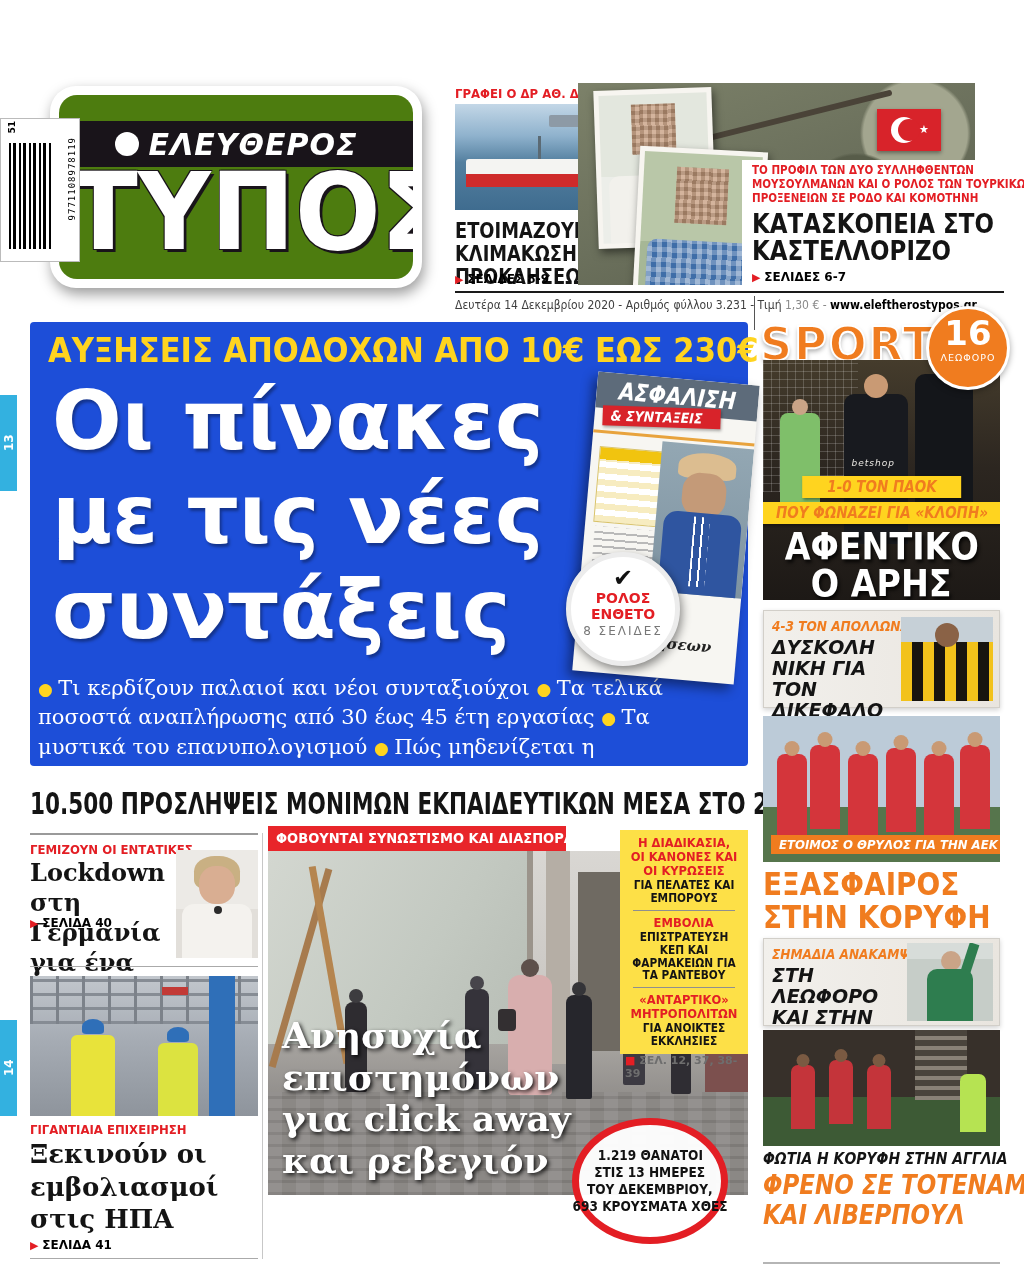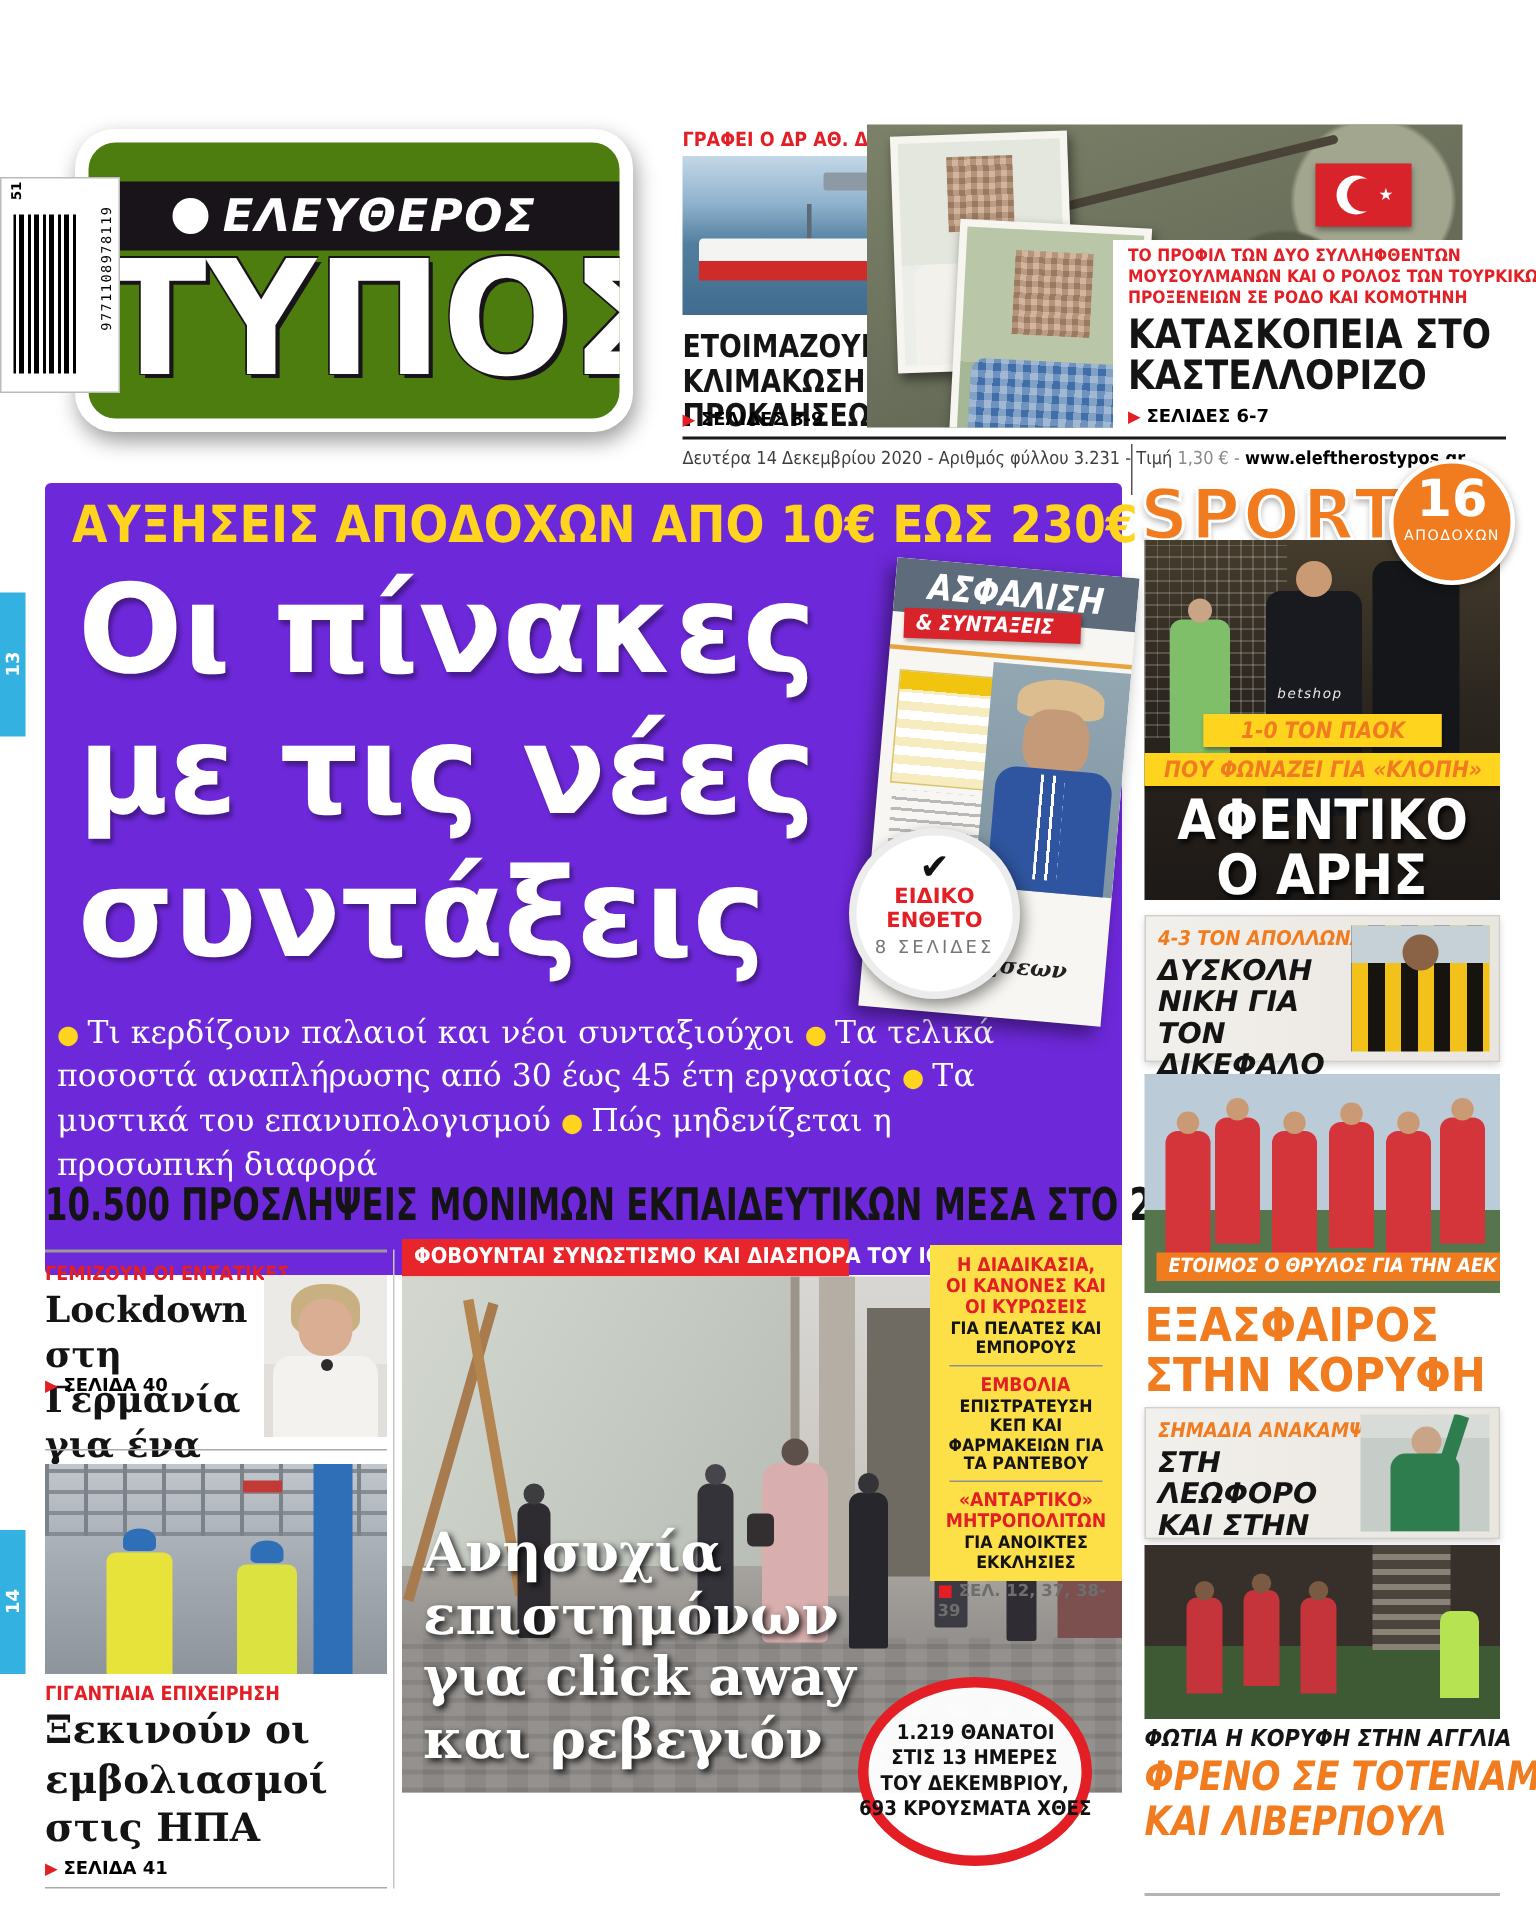--- a/index.html
+++ b/index.html
@@ -80,21 +80,21 @@
 
   
   #rule-top{left:455px;top:291px;width:549px;height:2px;background:#1a1a1a;}
   #dateline{left:455px;top:298px;width:560px;font-size:12px;white-space:nowrap;}
   #dateline .d1{color:#3f3f3f;font-weight:400;}
   #dateline .d2{color:#8a8a8a;font-weight:400;}
   #dateline .d3{color:#000;font-weight:700;}
   #vline-sports{left:754px;top:296px;width:1px;height:34px;background:#555;}
 
   
-  #teal-box{left:30px;top:322px;width:718px;height:528px;background:#6d28d9;border-radius:4px;}
+  #teal-box{left:30px;top:322px;width:718px;height:444px;background:#1d4ed8;border-radius:4px;}
   #teal-banner{position:absolute;left:18px;top:8px;color:#ffd41f;font-weight:700;font-size:34px;}
   .main-headline{position:absolute;left:22px;top:52px;color:#fff;font-weight:700;font-size:82px;line-height:1.15;
                  text-shadow:2px 3px 3px rgba(0,0,0,.35);}
   .bullets{position:absolute;left:8px;top:352px;width:660px;margin:0;color:#fff;
            font-family:"DejaVu Serif","Liberation Serif",serif;font-weight:400;font-size:21px;line-height:1.4;}
   .bl::before{content:"● ";color:#ffd41f;font-family:"DejaVu Sans",sans-serif;font-size:17px;}
 
   
   #insert{left:585px;top:378px;width:162px;height:300px;background:#f7f6f2;transform:rotate(5deg);
           box-shadow:-4px 6px 12px rgba(0,0,0,.45);overflow:hidden;}
@@ -365,21 +365,21 @@
       <div class="ins-face"></div>
       <div class="ins-jkt"></div>
     </div>
     <div class="ins-snip">
       <div>ποσά</div>
       <div>των αυξήσεων</div>
     </div>
   </div>
   <div class="abs" id="ins-badge">
     <div class="chk">✔</div>
-    <div class="b1">ΕΙΔΙΚΟ</div>
+    <div class="b1">ΡΟΛΟΣ</div>
     <div class="b1">ΕΝΘΕΤΟ</div>
     <div class="b2">8 ΣΕΛΙΔΕΣ</div>
   </div>
 
   <div class="abs" id="jobs">
     <span class="hl"><span class="cx72">10.500 ΠΡΟΣΛΗΨΕΙΣ ΜΟΝΙΜΩΝ ΕΚΠΑΙΔΕΥΤΙΚΩΝ ΜΕΣΑ ΣΤΟ 2021</span></span>
   </div>
 
   <div class="abs h-rule" id="lc-rule1"></div>
   <div class="abs kicker" id="lc-kicker1"><span class="cx90">ΓΕΜΙΖΟΥΝ ΟΙ ΕΝΤΑΤΙΚΕΣ</span></div>
@@ -459,21 +459,21 @@
   <div class="abs" id="c-stats">
     <div>1.219 ΘΑΝΑΤΟΙ</div>
     <div>ΣΤΙΣ 13 ΗΜΕΡΕΣ</div>
     <div>ΤΟΥ ΔΕΚΕΜΒΡΙΟΥ,</div>
     <div>693 ΚΡΟΥΣΜΑΤΑ ΧΘΕΣ</div>
   </div>
 
   <div class="abs" id="sports-logo"><span class="cx95">SPORTS</span></div>
   <div class="abs" id="sports-badge">
     <div class="n">16</div>
-    <div class="l">ΑΠΟΔΟΧΩΝ</div>
+    <div class="l">ΛΕΩΦΟΡΟ</div>
   </div>
 
   <div class="sp-photo" id="photo-aris">
     <div class="aris-net"></div>
     <div class="aris-gk"></div>
     <div class="aris-p1">
         <span class="jersey">betshop</span>
       </div>
     <div class="aris-p2"></div>
     <div class="ybadge" id="yb1"><span class="cx90 ctr">1-0 ΤΟΝ ΠΑΟΚ</span></div>

